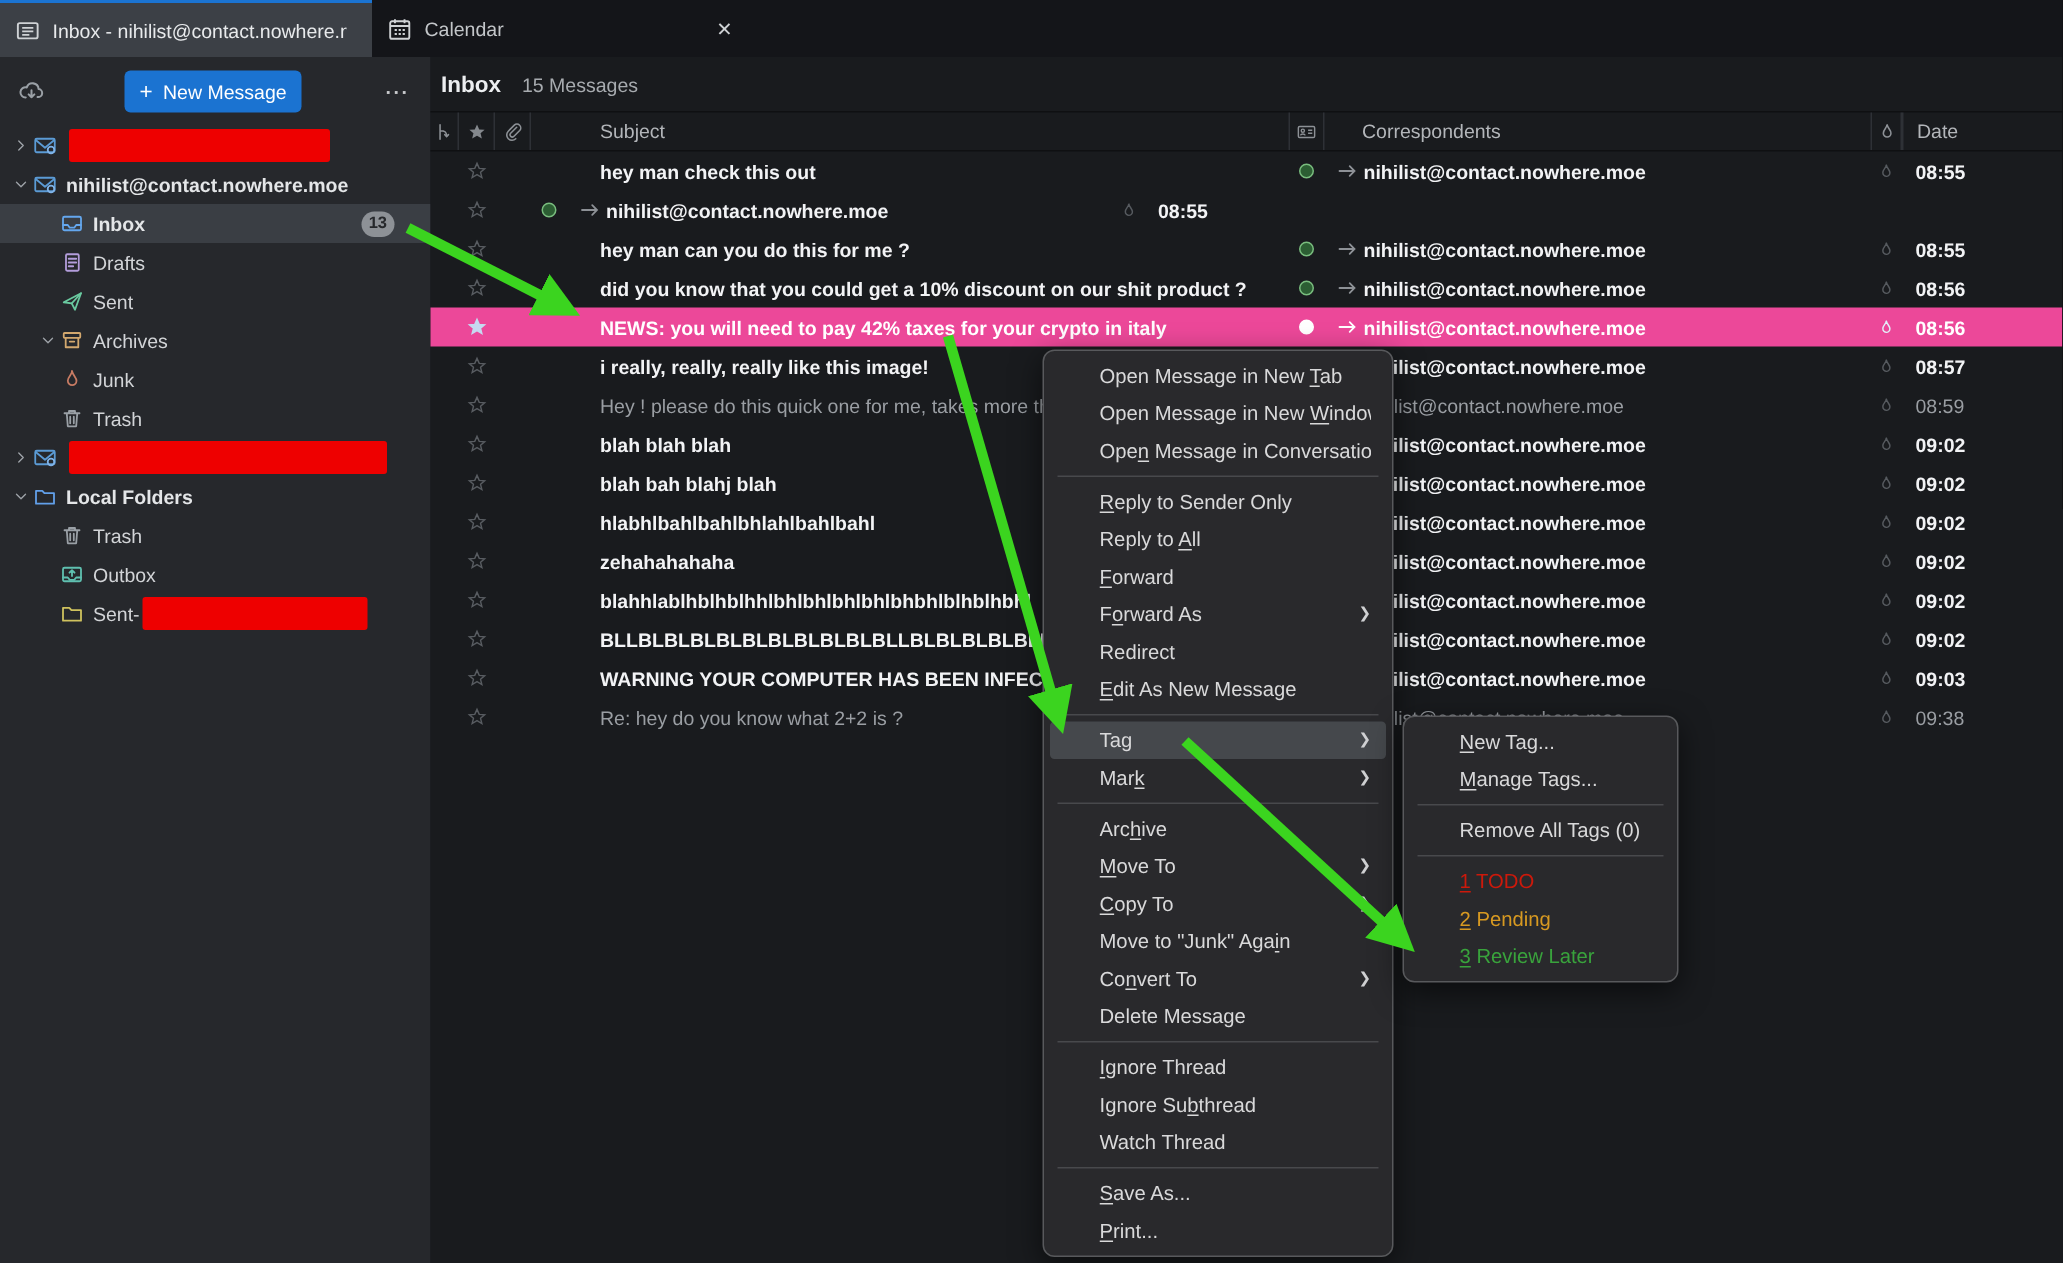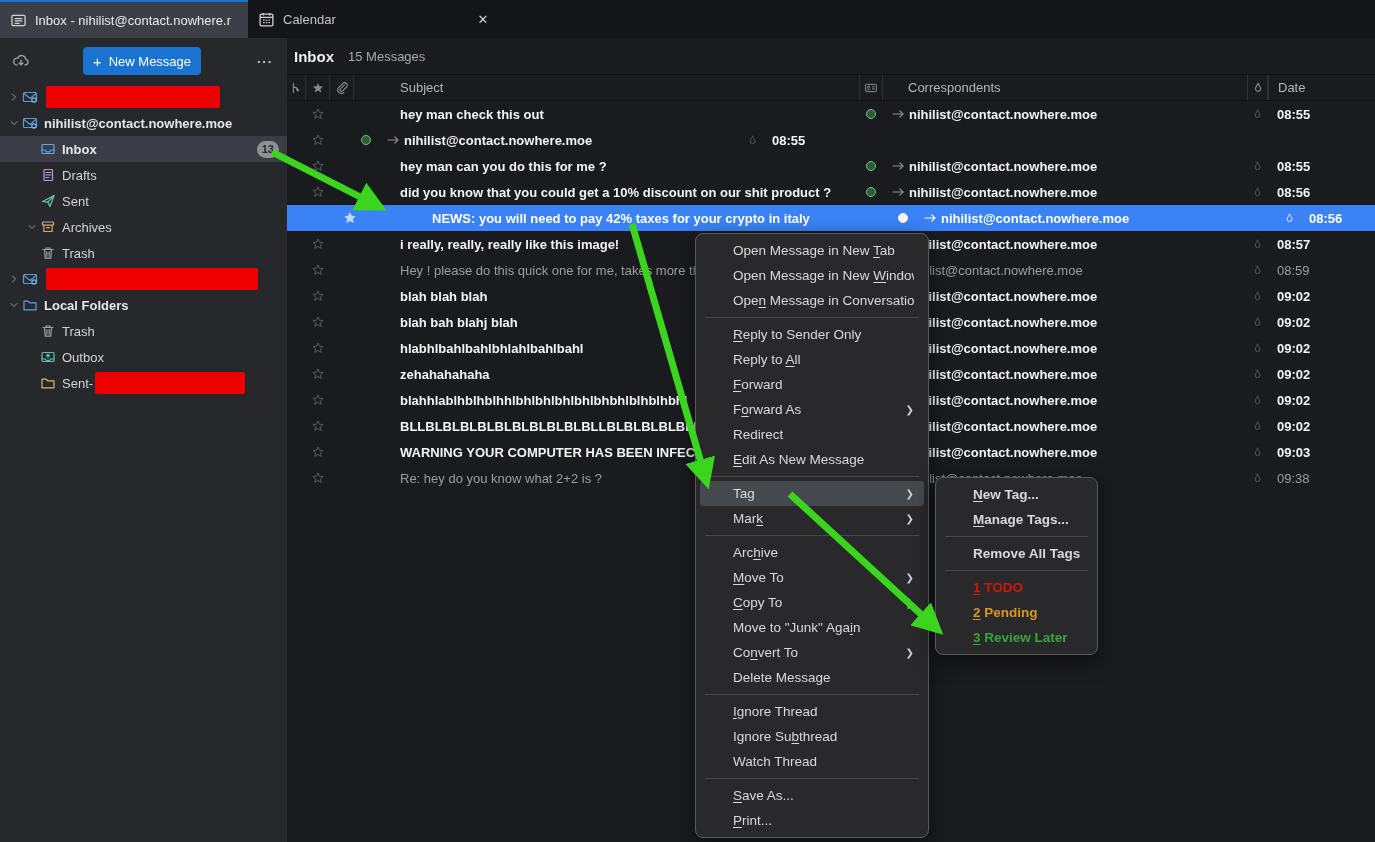--- a/index.html
+++ b/index.html
@@ -39,21 +39,21 @@
   .f-row.selected { background:#3a3e44; }
   .f-row .chev { width:16px; height:16px; margin-left:6px; color:#9ca1a6; flex:0 0 16px; display:flex; align-items:center; justify-content:center; }
   .f-row.kind-folder .chev { margin-left:24px; }
   .f-row.kind-subfolder .chev { margin-left:40px; }
   .f-row .chev svg { width:12px; height:12px; }
   .f-row .ficon { width:16px; height:16px; flex:0 0 16px; margin-right:6px; display:flex; }
   .f-row .ficon svg { width:16px; height:16px; }
   .f-row .flabel { white-space:nowrap; }
   .f-row.bold .flabel { font-weight:700; color:#e4e6e8; }
   .redact { height:22px; background:#ee0000; border-radius:2px; margin-left:2px; }
-  .badge { margin-left:auto; margin-right:8px; min-width:21px; height:17px; padding:0 5px; background:#8d9196; color:#26282b;
+  .badge { margin-left:auto; margin-right:24px; min-width:21px; height:17px; padding:0 5px; background:#8d9196; color:#26282b;
     border-radius:9px; font-size:11px; font-weight:700; display:flex; align-items:center; justify-content:center;text-align:right; }
 
   
   #list-toolbar { height:37px; display:flex; align-items:center; padding:0 7px; border-bottom:1px solid #0f1012; }
   #list-title { font-size:15px; font-weight:700; color:#eceef0; }
   #list-count { margin-left:14px; color:#a7abaf; }
 
   
   #list-header { height:26px; display:flex; align-items:stretch; border-bottom:1px solid #0f1012; color:#b3b6ba; }
   .hcell { display:flex; align-items:center; border-right:1px solid #2e3136; overflow:hidden; }
@@ -77,32 +77,32 @@
   .m-row .c-subject { width:505px; padding-left:46px; white-space:nowrap; overflow:hidden; }
   .m-row .c-dot { width:24px; display:flex; justify-content:center; }
   .m-row .c-corr { width:364px; display:flex; align-items:center; padding-left:7px; white-space:nowrap; overflow:hidden; }
   .m-row .c-corr .arr { width:16px; height:16px; margin-right:3px; color:#8d9196; flex:0 0 16px; }
   .m-row .c-corr .arr svg { width:16px; height:16px; }
   .m-row .c-junk { width:21px; display:flex; justify-content:center; color:#565a5f; }
   .m-row .c-junk svg { width:13px; height:13px; }
   .m-row .c-date { flex:1; padding-left:9px; }
   .m-row.unread { color:#f2f3f5; font-weight:700; }
   .dot { width:10px; height:10px; border-radius:50%; background:#2c5e33; border:1.5px solid #79bd7e; }
-  .m-row.selected { background:#3b82f6; color:#fff; font-weight:700;padding-left:32px; }
+  .m-row.selected { background:#ec4899; color:#fff; font-weight:700; }
   .m-row.selected .dot { background:#fff; border-color:#fff; }
   .m-row.selected .c-star { color:#c6d9f0; }
   .m-row.selected .c-star svg { fill:#c6d9f0; }
   .m-row.selected .c-junk { color:#e4edf8; }
   .m-row.selected .c-corr .arr { color:#fff; }
 
   
   .menu { position:absolute; background:#29292c; border:1px solid #58595c; border-radius:8px;
     box-shadow:0 6px 20px rgba(0,0,0,.55); padding:4px 0; z-index:20; color:#d9d9da; font-size:13.5px; }
   #context-menu { left:695px; top:233px; width:234px; }
-  #tag-submenu { left:935px; top:477px; width:163px; z-index:21;font-weight:bold; }
+  #tag-submenu { left:935px; top:477px; width:184px; z-index:21; }
   .menu-item { height:25px; line-height:25px; padding-left:33px; padding-right:10px; margin:0 4px; border-radius:3px;
     display:flex; align-items:center; white-space:nowrap; cursor:default; }
   .menu-item .mi-label { flex:1; overflow:hidden; }
   .menu-item .mi-arrow { color:#cfd0d2; font-size:10px; margin-left:8px; }
   .menu-item.hover { background:#45484c;justify-content:flex-end; }
   .menu-sep { height:1px; background:#48494c; margin:4px 9px; }
 
   
   #arrows { position:absolute; left:0; top:0; width:100%; height:100%; z-index:50; pointer-events:none; }
 </style>
@@ -217,20 +217,29 @@
             </svg>
           </span>
     <span class="ficon">
             <svg viewBox="0 0 16 16" fill="none" stroke="#d3a86e" stroke-width="1.2" stroke-linecap="round" stroke-linejoin="round">
               <rect x="2.5" y="3" width="11" height="3.2" rx="0.5"></rect>
               <path d="M3.8 6.4v6.1h8.4V6.4"></path>
               <path d="M6.5 8.7h3"></path>
             </svg>
           </span>
     <span class="flabel">Archives</span>
+  </div>
+        <div class="f-row kind-folder">
+    <span class="chev"></span>
+    <span class="ficon">
+            <svg viewBox="0 0 16 16" fill="none" stroke="#c77b63" stroke-width="1.2" stroke-linecap="round" stroke-linejoin="round">
+              <path d="M8 2.2C8.3 4.6 5.2 5.9 5.2 8.9a2.9 2.9 0 0 0 5.8 0C11 6.4 8.6 5.4 8 2.2Z"></path>
+            </svg>
+          </span>
+    <span class="flabel">Junk</span>
   </div>
         <div class="f-row kind-folder">
     <span class="chev"></span>
     <span class="ficon">
             <svg viewBox="0 0 16 16" fill="none" stroke="#9aa0a6" stroke-width="1.2" stroke-linecap="round" stroke-linejoin="round">
               <path d="M3 4.5h10M6 4.5V3h4v1.5M4.5 4.5l.7 8.7h5.6l.7-8.7"></path>
               <path d="M6.8 6.8v4.4M9.2 6.8v4.4"></path>
             </svg>
           </span>
     <span class="flabel">Trash</span>

